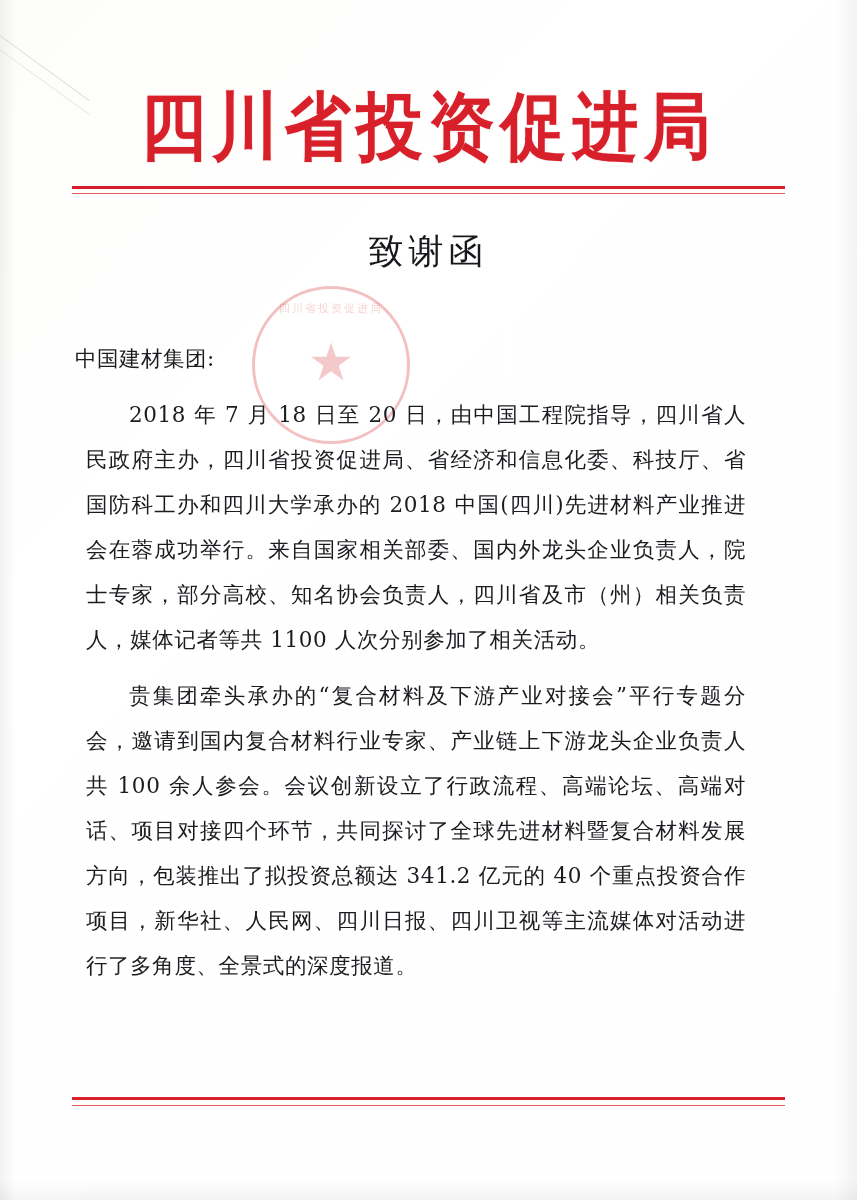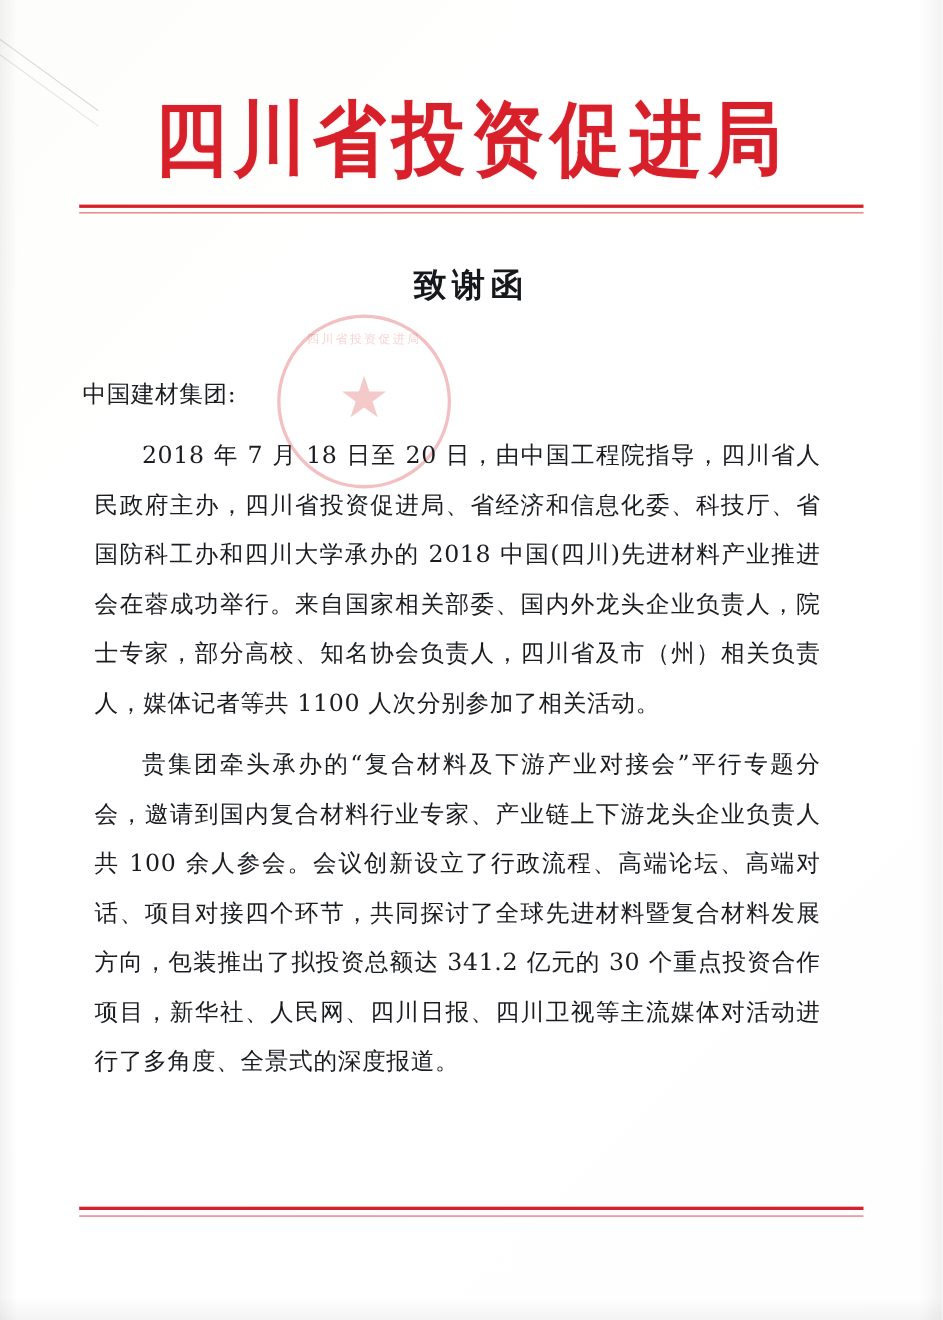--- a/index.html
+++ b/index.html
@@ -106,27 +106,27 @@
   }
   .header-rule.thin {
     top: 193px;
     height: 1px;
     background: #e05c60;
   }
 
   
   .doc-title {
     position: absolute;
-    top: 239px;
+    top: 228px;
     left: 0;
     width: 100%;
     text-align: center;
     font-family: "DejaVu Serif", serif;
-    font-weight: bold;
-    font-size: 30px;
+    font-weight: normal;
+    font-size: 35px;
     letter-spacing: 5px;
     color: #16181c;
   }
 
   
   .body-area {
     position: absolute;
     top: 336px;
     left: 75px;
     width: 682px;
@@ -216,19 +216,19 @@
   <div class="doc-title">致谢函</div>
 
   <div class="seal">
     <div class="seal-arc">四川省投资促进局</div>
     <div class="star">★</div>
   </div>
 
   <div class="body-area">
     <p class="salutation">中国建材集团:</p>
     <p class="para">2018 年 7 月 18 日至 20 日，由中国工程院指导，四川省人民政府主办，四川省投资促进局、省经济和信息化委、科技厅、省国防科工办和四川大学承办的 2018 中国(四川)先进材料产业推进会在蓉成功举行。来自国家相关部委、国内外龙头企业负责人，院士专家，部分高校、知名协会负责人，四川省及市（州）相关负责人，媒体记者等共 1100 人次分别参加了相关活动。</p>
-    <p class="para">贵集团牵头承办的“复合材料及下游产业对接会”平行专题分会，邀请到国内复合材料行业专家、产业链上下游龙头企业负责人共 100 余人参会。会议创新设立了行政流程、高端论坛、高端对话、项目对接四个环节，共同探讨了全球先进材料暨复合材料发展方向，包装推出了拟投资总额达 341.2 亿元的 30 个重点投资合作项目，新华社、人民网、四川日报、四川卫视等主流媒体对活动进行了多角度、全景式的深度报道。</p>
+    <p class="para">贵集团牵头承办的“复合材料及下游产业对接会”平行专题分会，邀请到国内复合材料行业专家、产业链上下游龙头企业负责人共 100 余人参会。会议创新设立了行政流程、高端论坛、高端对话、项目对接四个环节，共同探讨了全球先进材料暨复合材料发展方向，包装推出了拟投资总额达 341.2 亿元的 40 个重点投资合作项目，新华社、人民网、四川日报、四川卫视等主流媒体对活动进行了多角度、全景式的深度报道。</p>
   </div>
 
   <div class="footer-rule"></div>
   <div class="footer-rule thin"></div>
 
 </div>
 
 </body></html>

